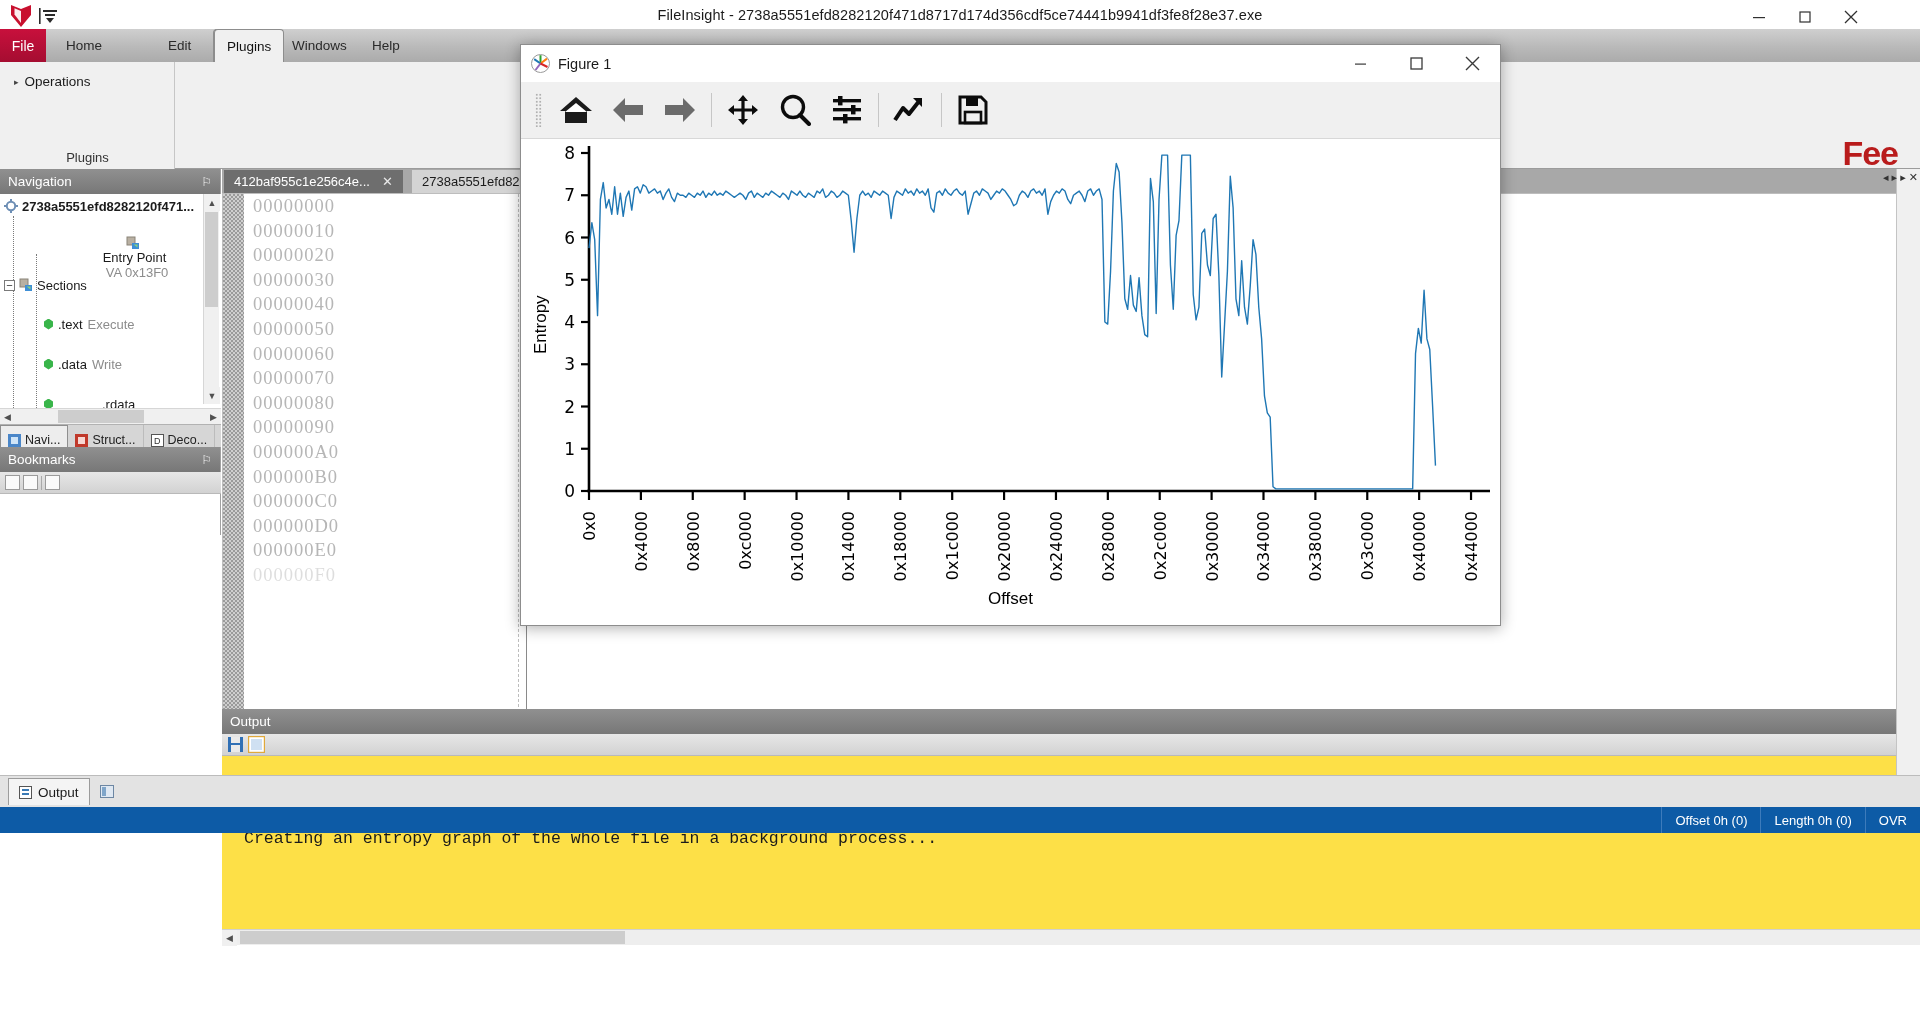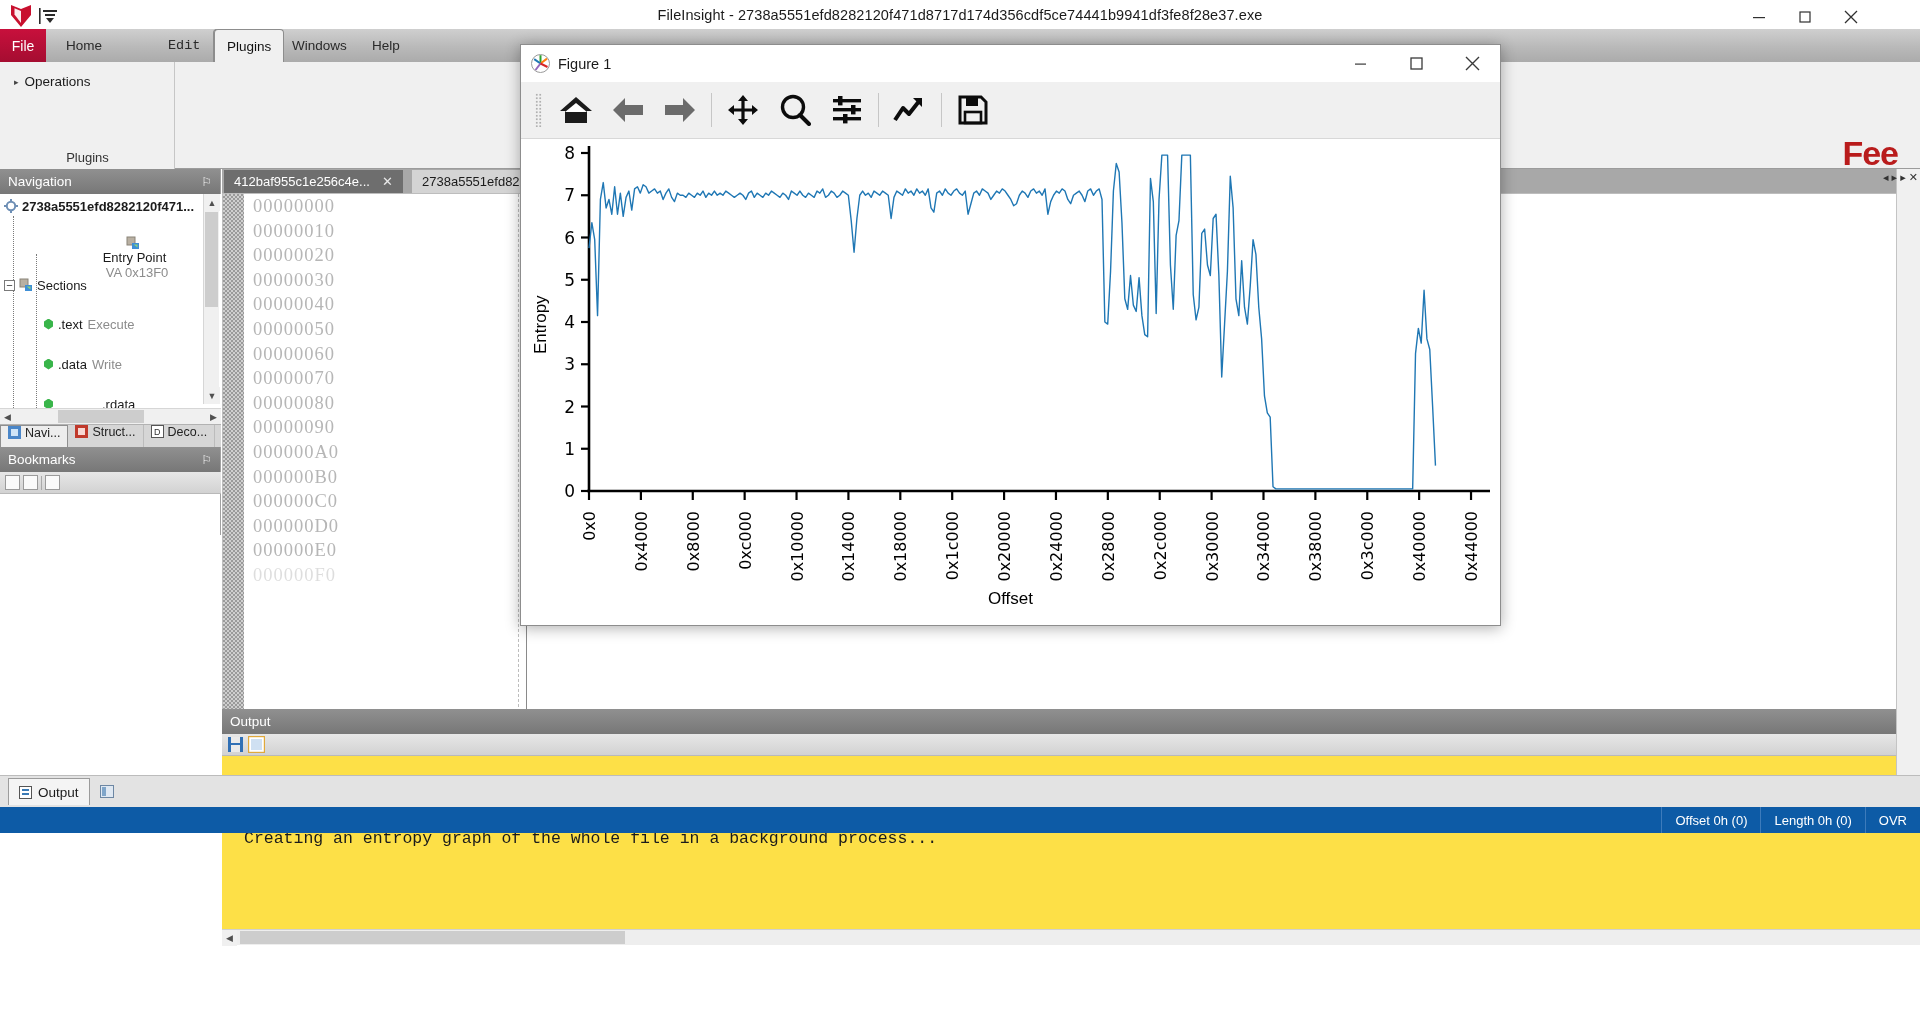--- a/index.html
+++ b/index.html
@@ -116,21 +116,21 @@
     background:#f0f0f0; border-top:1px solid #d6d6d6;
   }
   #nav-hscroll .thumb { position:absolute; left:58px; top:1px; width:86px; height:13px; background:#cdcdcd; }
 
   #nav-tabs {
     position:absolute; left:0; bottom:0; width:221px; height:23px;
     background:#d6d6d6; display:flex; align-items:stretch;
     border-top:1px solid #b2b2b2;
   }
   .dtab {
-    display:flex; align-items:flex-start; gap:4px; padding:0 7px;
+    display:flex; align-items:flex-end; gap:4px; padding:0 7px;
     font-size:12.5px; color:#222; border-right:1px solid #bcbcbc;
   }
   .dtab.active { background:#ededed; border:1px solid #8f8f8f; border-bottom:none; }
 
   #bm-panel {
     position:absolute; left:0; top:447px; width:221px; height:88px;
     background:#fff; border-right:1px solid #a0a0a0;
   }
   #bm-toolbar {
     position:absolute; left:0; top:25px; width:221px; height:22px;
@@ -288,21 +288,21 @@
         <path d="M2 2 L14 14 M14 2 L2 14" stroke="#303030" stroke-width="1.3" fill="none"></path>
       </svg>
   </div>
 </div>
 
 <div id="ribbon">
   <div id="file-tab">File</div>
   <div class="rtab" style="left:54px;">
       <span>Home</span>
     </div>
-  <div class="rtab" style="left:156px;font-family:Liberation Mono, monospace;">
+  <div class="rtab" style="left:156px;">
       <span>Edit</span>
     </div>
   <div class="rtab" style="left:226px;">
       <span>Search</span>
     </div>
   <div class="rtab active" style="left:213px; width:0;"></div>
 
   <div class="rtab active" style="left:215px; display:flex; left:214px; position:absolute; left:214px; top:0; left:214px;"></div>
 </div>
 

